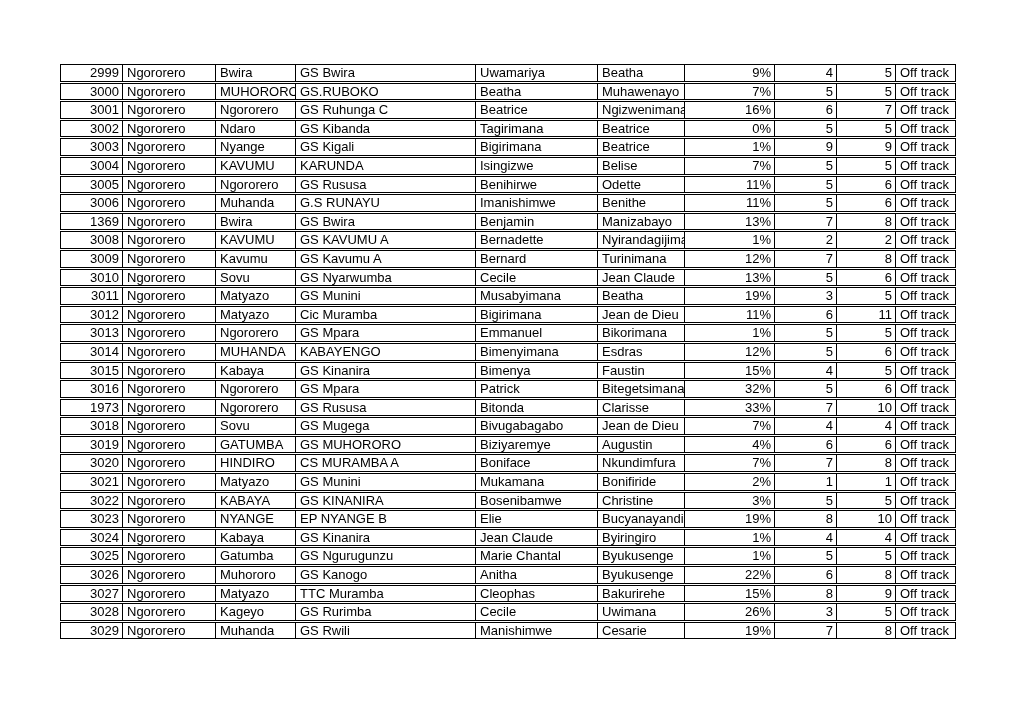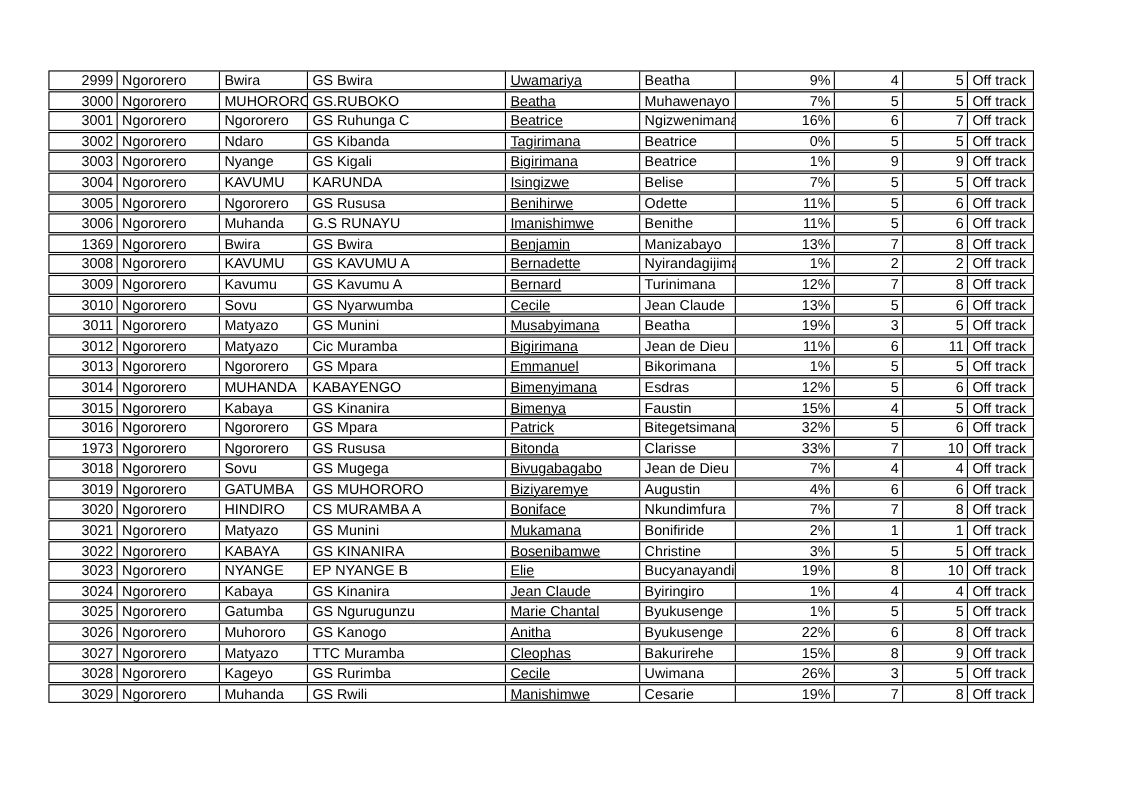--- a/index.html
+++ b/index.html
@@ -10,21 +10,21 @@
   body {
     width: 1024px;
     height: 724px;
     position: relative;
     font-family: "Liberation Sans", sans-serif;
     color: #000000;
     overflow: hidden;
   }
   .sheet {
     position: absolute;
-    left: 44px;
+    left: 60px;
     top: 64px;
     width: 896px;
     display: flex;
     flex-direction: column;
     gap: 1px;
   }
   .row {
     display: flex;
     height: 17.6px;
     box-sizing: border-box;
@@ -40,21 +40,21 @@
     line-height: 15.4px;
     flex: none;
   }
   .cell:last-child { border-right: none; flex: 1 1 auto; }
   .num { text-align: right; padding-right: 3px; }
   .txt { text-align: left; padding-left: 4px; }
   .c0 { width: 62px; }
   .c1 { width: 93px; }
   .c2 { width: 80px; }
   .c3 { width: 180px; }
-  .c4 { width: 122px; text-decoration: underline; }
+  .c4 { width: 122px; }
   .c5 { width: 87px; }
   .c6 { width: 90px; }
   .c7 { width: 62px; }
   .c8 { width: 59px; }
 </style>
 </head>
 <body>
 
 <div class="sheet" id="data-table">
   <div class="row">

